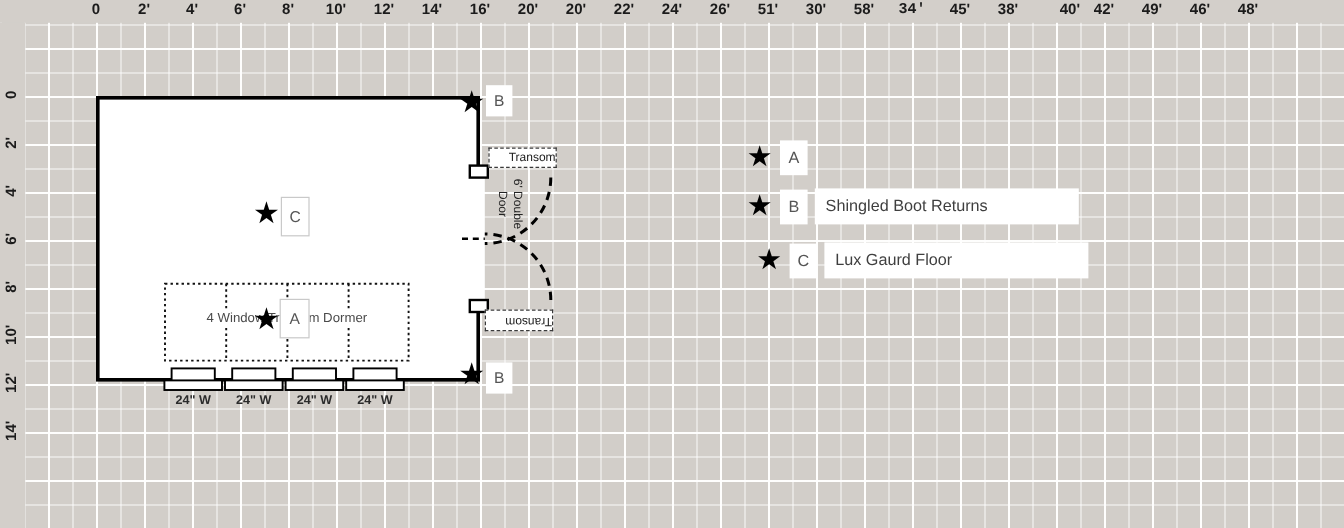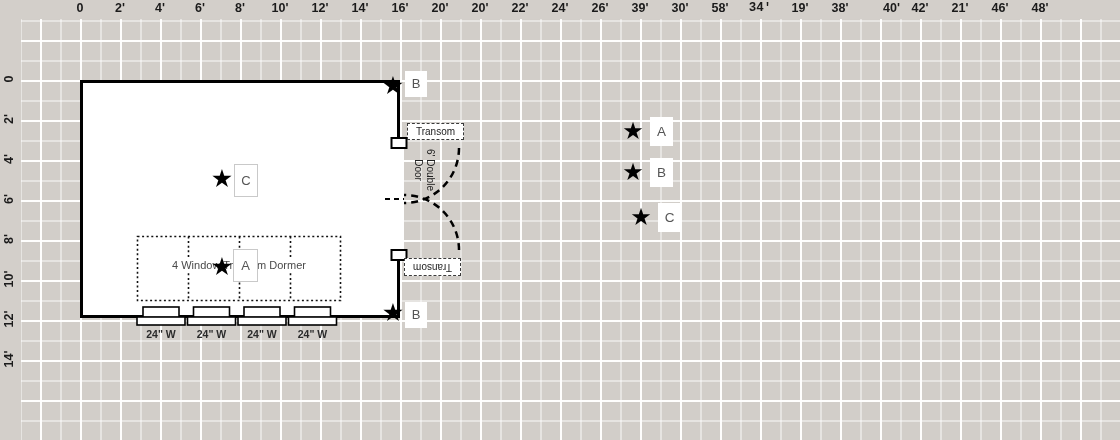--- a/index.html
+++ b/index.html
@@ -21,21 +21,21 @@
     font-weight:700;font-size:12.5px;color:#1b1b1b;}
   .tick-l{position:absolute;left:-11px;width:40px;text-align:center;
     font-weight:700;font-size:12.5px;color:#1b1b1b;transform:rotate(-90deg);}
   svg{position:absolute;left:0;top:0;}
   .star{position:absolute;width:26px;height:26px;line-height:26px;text-align:center;
     font-size:25px;color:#000;}
   .lbox{position:absolute;background:#fff;color:#555;text-align:center;
     font-size:13px;}
   .lbox.bordered{border:1px solid #c9c9c9;}
   .transom{position:absolute;width:55px;background:#fff;border:1px dashed #3a3a3a;
-    font-size:10px;color:#222;text-align:center;line-height:15px;}
+    font-size:10px;color:#222;text-align:right;line-height:15px;}
   .flip{display:inline-block;transform:rotate(180deg);}
   #door-label{position:absolute;left:388px;top:152px;width:60px;height:36px;
     transform:rotate(90deg);font-size:10px;line-height:12px;color:#222;
     text-align:center;}
   #dormer-label-wrap{position:absolute;left:137px;top:259px;width:204px;
     text-align:center;font-size:11px;color:#4a4a4a;}
   #dormer-label-wrap span{background:#fff;padding:1px 3px;}
   .win-label{position:absolute;top:328px;width:52px;text-align:center;
     font-size:10.5px;font-weight:700;color:#2b2b2b;}
   .legend-row{position:absolute;display:flex;align-items:center;height:30px;}
@@ -100,29 +100,29 @@
       <span class="tick-t" style="left: 220px;">8'</span>
       <span class="tick-t" style="left: 260px;">10'</span>
       <span class="tick-t" style="left: 300px;">12'</span>
       <span class="tick-t" style="left: 340px;">14'</span>
       <span class="tick-t" style="left: 380px;">16'</span>
       <span class="tick-t" style="left: 420px;">20'</span>
       <span class="tick-t" style="left: 460px;">20'</span>
       <span class="tick-t" style="left: 500px;">22'</span>
       <span class="tick-t" style="left: 540px;">24'</span>
       <span class="tick-t" style="left: 580px;">26'</span>
-      <span class="tick-t" style="left: 620px;">39'</span>
+      <span class="tick-t" style="left: 620px;">51'</span>
       <span class="tick-t" style="left: 660px;">30'</span>
       <span class="tick-t" style="left: 700px;">58'</span>
       <span class="tick-t" style="left: 740px; font-family: Liberation Mono, monospace;">34'</span>
-      <span class="tick-t" style="left: 780px;">19'</span>
+      <span class="tick-t" style="left: 780px;">45'</span>
       <span class="tick-t" style="left: 820px;">38'</span>
       <span class="tick-t" style="left: 860px; text-align: right;">40'</span>
       <span class="tick-t" style="left: 900px;">42'</span>
-      <span class="tick-t" style="left: 940px;">21'</span>
+      <span class="tick-t" style="left: 940px;">49'</span>
       <span class="tick-t" style="left: 980px; text-align: center;">46'</span>
       <span class="tick-t" style="left: 1020px;">48'</span>
     </div>
   <div id="ruler-left-host">
       <span class="tick-l" style="top: 72px;">0</span>
       <span class="tick-l" style="top: 112px;">2'</span>
       <span class="tick-l" style="top: 152px;">4'</span>
       <span class="tick-l" style="top: 192px;">6'</span>
       <span class="tick-l" style="top: 232px;">8'</span>
       <span class="tick-l" style="top: 272px;">10'</span>
@@ -160,19 +160,21 @@
   <span class="star" style="left:209px;top:253px;">★</span>
   <div class="lbox bordered" style="left:233px;top:249px;width:23px;height:31px;line-height:31px;">A</div>
 
   <div class="legend-row" id="legend-row-a">
     <span class="star">★</span>
     <div class="legend-letter">A</div>
   </div>
   <div class="legend-row" id="legend-row-b">
     <span class="star">★</span>
     <div class="legend-letter">B</div>
+    <div class="legend-label">Shingled Boot Returns</div>
   </div>
   <div class="legend-row" id="legend-row-c">
     <span class="star">★</span>
     <div class="legend-letter">C</div>
+    <div class="legend-label">Lux Gaurd Floor</div>
   </div>
 
 </div>
 
 </body></html>

